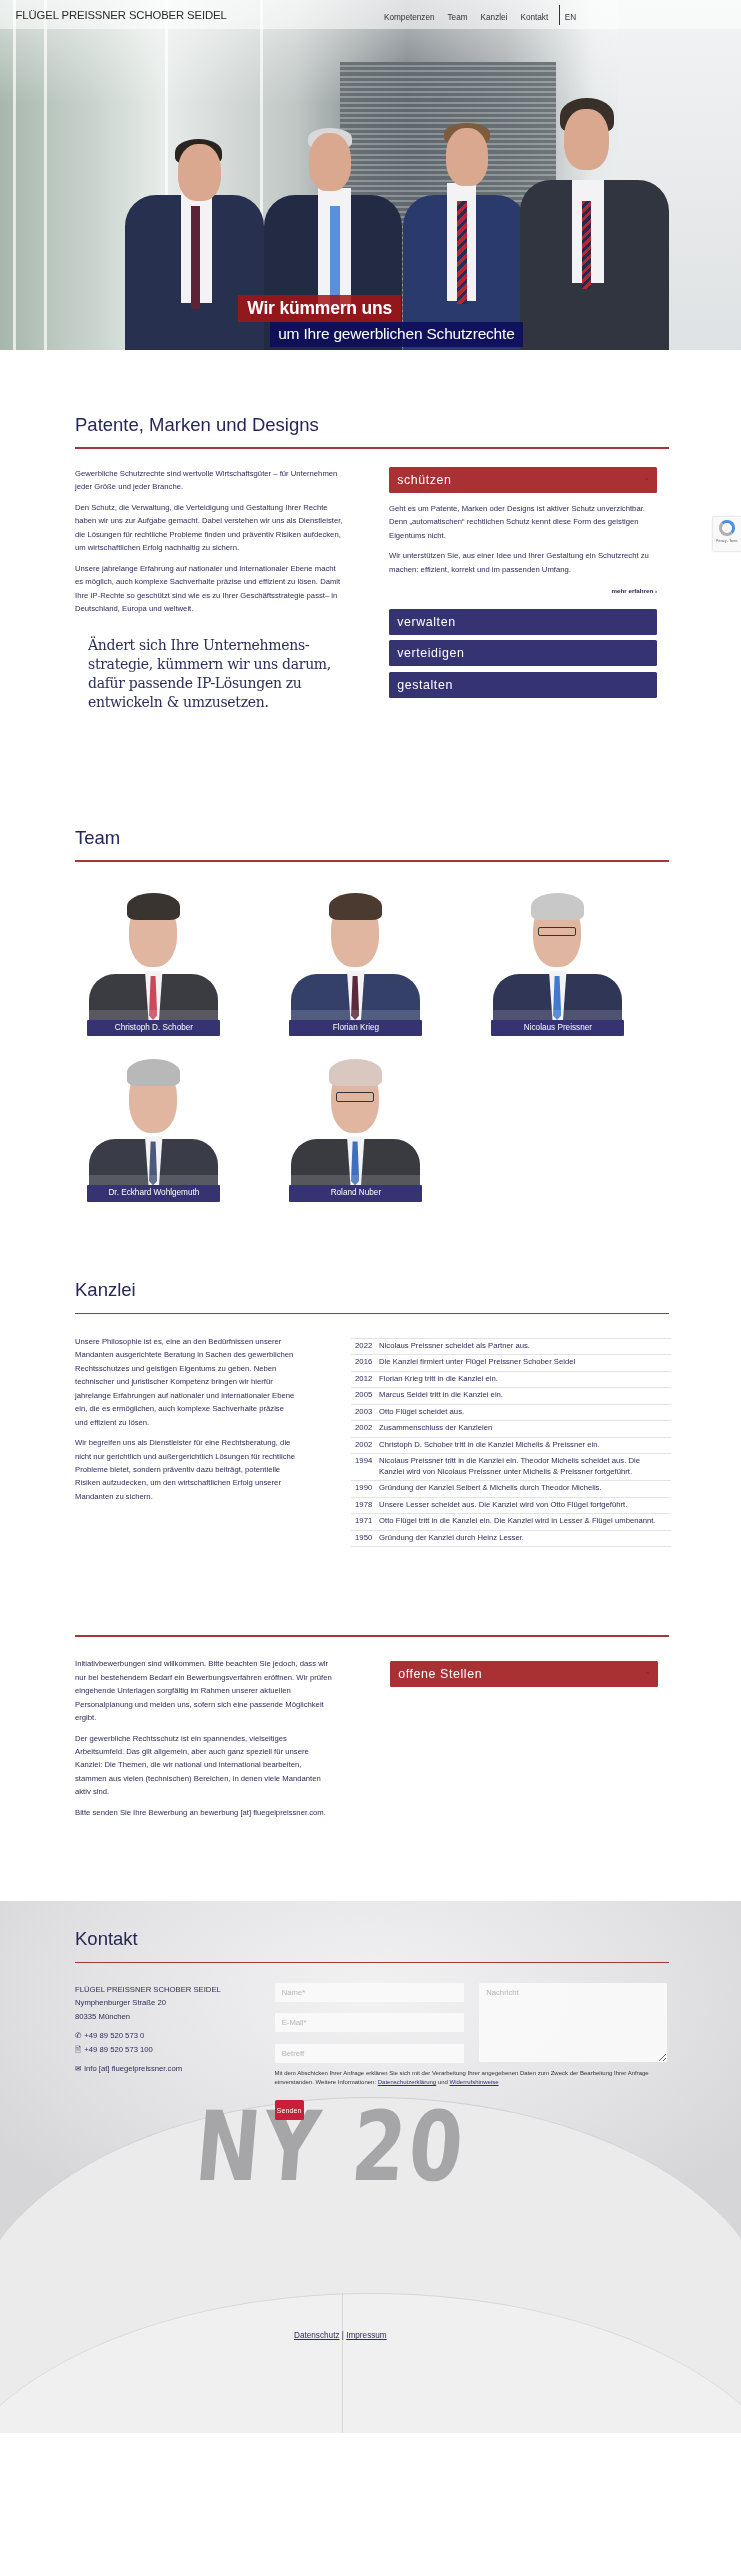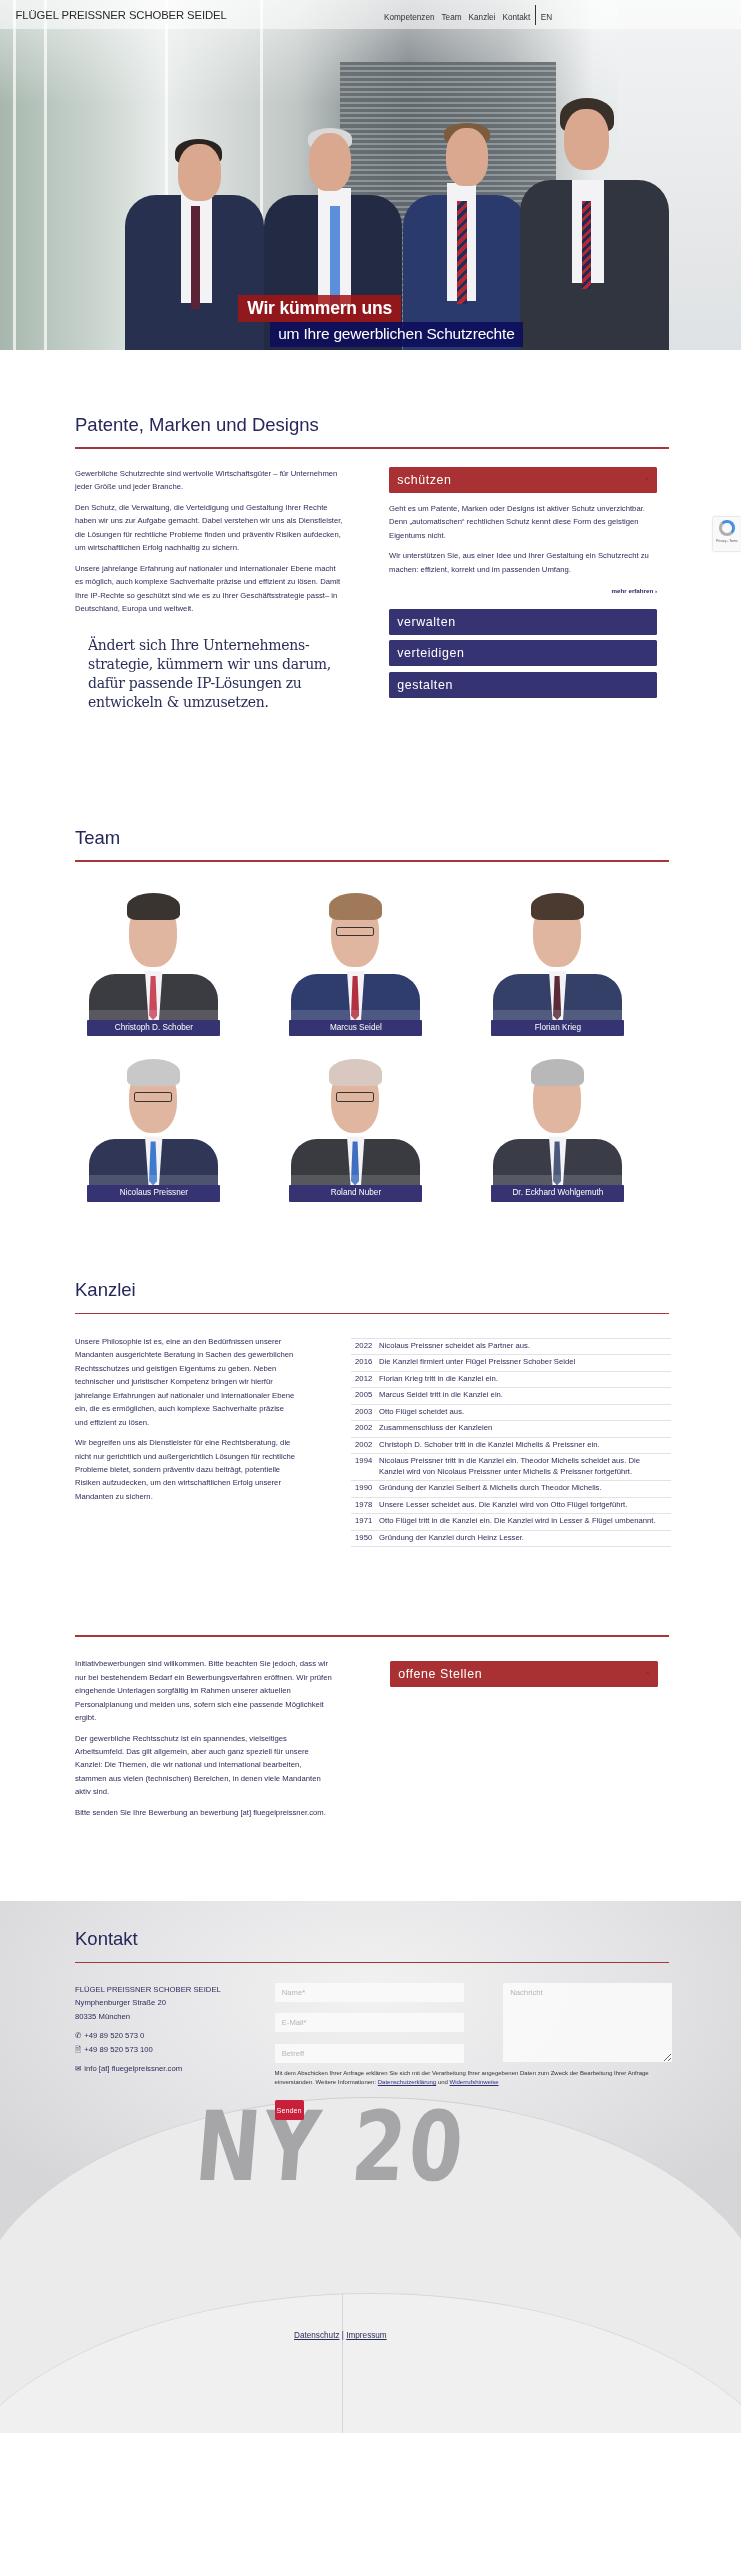--- a/index.html
+++ b/index.html
@@ -19,21 +19,21 @@
   .person { position: absolute; bottom: 0; }
   .person .head { position: absolute; border-radius: 45% 45% 42% 42%; background: #d9a88e; }
   .person .hair { position: absolute; border-radius: 50% 50% 30% 30%; }
   .person .suit { position: absolute; bottom: 0; border-radius: 31px 31px 0 0; }
   .person .shirt { position: absolute; background: #f3f3f5; }
   .person .tie { position: absolute; }
 
   .topbar { position: absolute; top: 0; left: 0; width: 742px; height: 29px; background: rgba(255,255,255,0.55); display: flex; align-items: center; }
   .brand { position: absolute; left: 15.5px; top: 8.8px; font-size: 11.3px; color: #2a2a2a; letter-spacing: -0.1px; }
   .nav { position: absolute; left: 384px; top: 9.3px; display: flex; align-items: center; }
-  .nav a { font-size: 8.2px; color: #333; text-decoration: none; margin-right: 7px; }
+  .nav a { font-size: 8.2px; color: #333; text-decoration: none; margin-right: 13px; }
   .nav .sep { width: 0.5px; height: 19.6px; background: #333; margin: -4.1px 5.2px 0 -2.1px; }
   .nav .lang { margin-right: 0; }
 
   .claim1 { position: absolute; left: 238px; top: 295px; height: 27px; background: rgba(165,20,20,0.85); color: #fff; font-size: 17.5px; font-weight: bold; padding: 3.1px 9.3px 0 9.3px; letter-spacing: -0.2px; }
   .claim2 { position: absolute; left: 270px; top: 322px; height: 25px; background: rgba(12,12,90,0.85); color: #fff; font-size: 15.5px; padding: 3.1px 8.2px 0 8.2px; letter-spacing: -0.2px; }
 
   
   .container { width: 598px; margin-left: 75px; position: relative; }
   .sec-title { font-size: 18.5px; font-weight: normal; color: #25275a; padding-top: 0; line-height: 1.2; }
   .sec-rule { height: 1.5px; background: #a8353a; margin-top: 11.3px; width: 594px; }
@@ -94,21 +94,21 @@
   .k-bg-arc { position: absolute; left: -31px; top: 196px; width: 804px; height: 464px; border-radius: 50%; background: #ebebec; border-top: 1px solid #d0d0d2; }
   .k-bg-arc2 { position: absolute; left: -62px; top: 392px; width: 866px; height: 464px; border-radius: 50%; background: #f0f0f1; border-top: 1px solid #d7d7d9; }
   .k-line { position: absolute; left: 342px; top: 392px; width: 1px; height: 165px; background: #d7d7d9; }
   .ny20 { position: absolute; left: 196px; top: 201px; font-family: "DejaVu Sans", sans-serif; font-weight: bold; font-size: 77px; color: #a6a6a8; transform: scaleY(1.25) skewX(-6deg); letter-spacing: 3.1px; }
   .k-inner { position: relative; padding-top: 27px; }
   .k-cols { display: flex; margin-top: 19.6px; }
   .k-left { width: 201px; font-size: 7.7px; line-height: 13.4px; color: #2c2e5a; }
   .k-left .gap { height: 6.2px; }
   .k-left .ico { display: inline-block; width: 7.2px; margin-right: 2.1px; }
   .k-form { width: 397px; margin-left: -1.5px; }
-  .k-grid { display: flex; gap: 24px; }
+  .k-grid { display: flex; }
   .k-inputs { width: 189px; }
   .k-input { width: 189px; height: 19px; background: rgba(250,250,250,0.92); border: none; border-radius: 1px; margin-bottom: 11.3px; font-family: "Liberation Sans", sans-serif; font-size: 7.7px; padding: 0 7.2px; color: #333; }
   .k-input::placeholder, .k-msg::placeholder { color: #b5b5b8; }
   .k-msg { width: 188px; height: 79px; margin-left: 15.5px; background: rgba(250,250,250,0.92); border: none; border-radius: 1px; font-family: "Liberation Sans", sans-serif; font-size: 7.7px; padding: 5.2px 7.2px; resize: vertical; }
   .k-note { font-size: 6px; line-height: 9.3px; color: #333; margin-top: 6.2px; width: 397px; }
   .k-note a { color: #2c2e7a; text-decoration: underline; }
   .k-send { margin-top: 12.4px; width: 29px; height: 20.6px; background: #c8203a; color: #fff; border: none; border-radius: 1.5px; font-family: "Liberation Sans", sans-serif; font-size: 7.2px; }
   .footer-links { position: absolute; left: 294px; top: 430px; font-size: 8.2px; color: #2c2e5a; }
   .footer-links a { color: #2c2e5a; text-decoration: underline; }
 </style>
@@ -222,33 +222,20 @@
       <div class="suit" style="background: rgb(59, 59, 66);"></div>
       <div class="shirt"></div>
       <div class="tie" style="background: rgb(200, 72, 92);"></div>
       <div class="face"></div>
       <div class="hair" style="background: rgb(58, 52, 48);"></div>
       <div class="overlay"></div>
     </div>
     <div class="name-tag">Christoph D. Schober</div>
   </div>
 
-  <div class="member">
-    <div class="photo">
-      <div class="bg"></div>
-      <div class="suit" style="background: rgb(47, 61, 110);"></div>
-      <div class="shirt"></div>
-      <div class="tie" style="background: rgb(178, 48, 64);"></div>
-      <div class="face"></div>
-      <div class="hair" style="background: rgb(160, 122, 88);"></div>
-      <div class="overlay"></div>
-    <div class="glasses"></div>
-        </div>
-    <div class="name-tag">Marcus Seidel</div>
-  </div>
 
   <div class="member">
     <div class="photo">
       <div class="bg"></div>
       <div class="suit" style="background: rgb(52, 64, 104);"></div>
       <div class="shirt"></div>
       <div class="tie" style="background: rgb(90, 42, 58);"></div>
       <div class="face"></div>
       <div class="hair" style="background: rgb(74, 58, 48);"></div>
       <div class="overlay"></div>
@@ -266,42 +253,42 @@
       <div class="hair" style="background: rgb(200, 200, 200);"></div>
       <div class="overlay"></div>
     <div class="glasses"></div>
         </div>
     <div class="name-tag">Nicolaus Preissner</div>
   </div>
 
   <div class="member">
     <div class="photo">
       <div class="bg"></div>
+      <div class="suit" style="background: rgb(58, 60, 72);"></div>
+      <div class="shirt"></div>
+      <div class="tie" style="background: rgb(74, 90, 122);"></div>
+      <div class="face"></div>
+      <div class="hair" style="background: rgb(184, 184, 184);"></div>
+      <div class="overlay"></div>
+    </div>
+    <div class="name-tag">Dr. Eckhard Wohlgemuth</div>
+  </div>
+
+  <div class="member">
+    <div class="photo">
+      <div class="bg"></div>
       <div class="suit" style="background: rgb(58, 59, 64);"></div>
       <div class="shirt"></div>
       <div class="tie" style="background: rgb(63, 111, 192);"></div>
       <div class="face"></div>
       <div class="hair" style="background: rgb(216, 200, 192);"></div>
       <div class="overlay"></div>
     <div class="glasses"></div>
         </div>
     <div class="name-tag">Roland Nuber</div>
-  </div>
-
-  <div class="member">
-    <div class="photo">
-      <div class="bg"></div>
-      <div class="suit" style="background: rgb(58, 60, 72);"></div>
-      <div class="shirt"></div>
-      <div class="tie" style="background: rgb(74, 90, 122);"></div>
-      <div class="face"></div>
-      <div class="hair" style="background: rgb(184, 184, 184);"></div>
-      <div class="overlay"></div>
-    </div>
-    <div class="name-tag">Dr. Eckhard Wohlgemuth</div>
   </div>
 
 </div>
 </section>
 
 <section id="kanzlei" class="container">
   <h2 class="sec-title">Kanzlei</h2>
   <div class="sec-rule"></div>
   <div class="kz-cols">
     <div class="kz-left">

